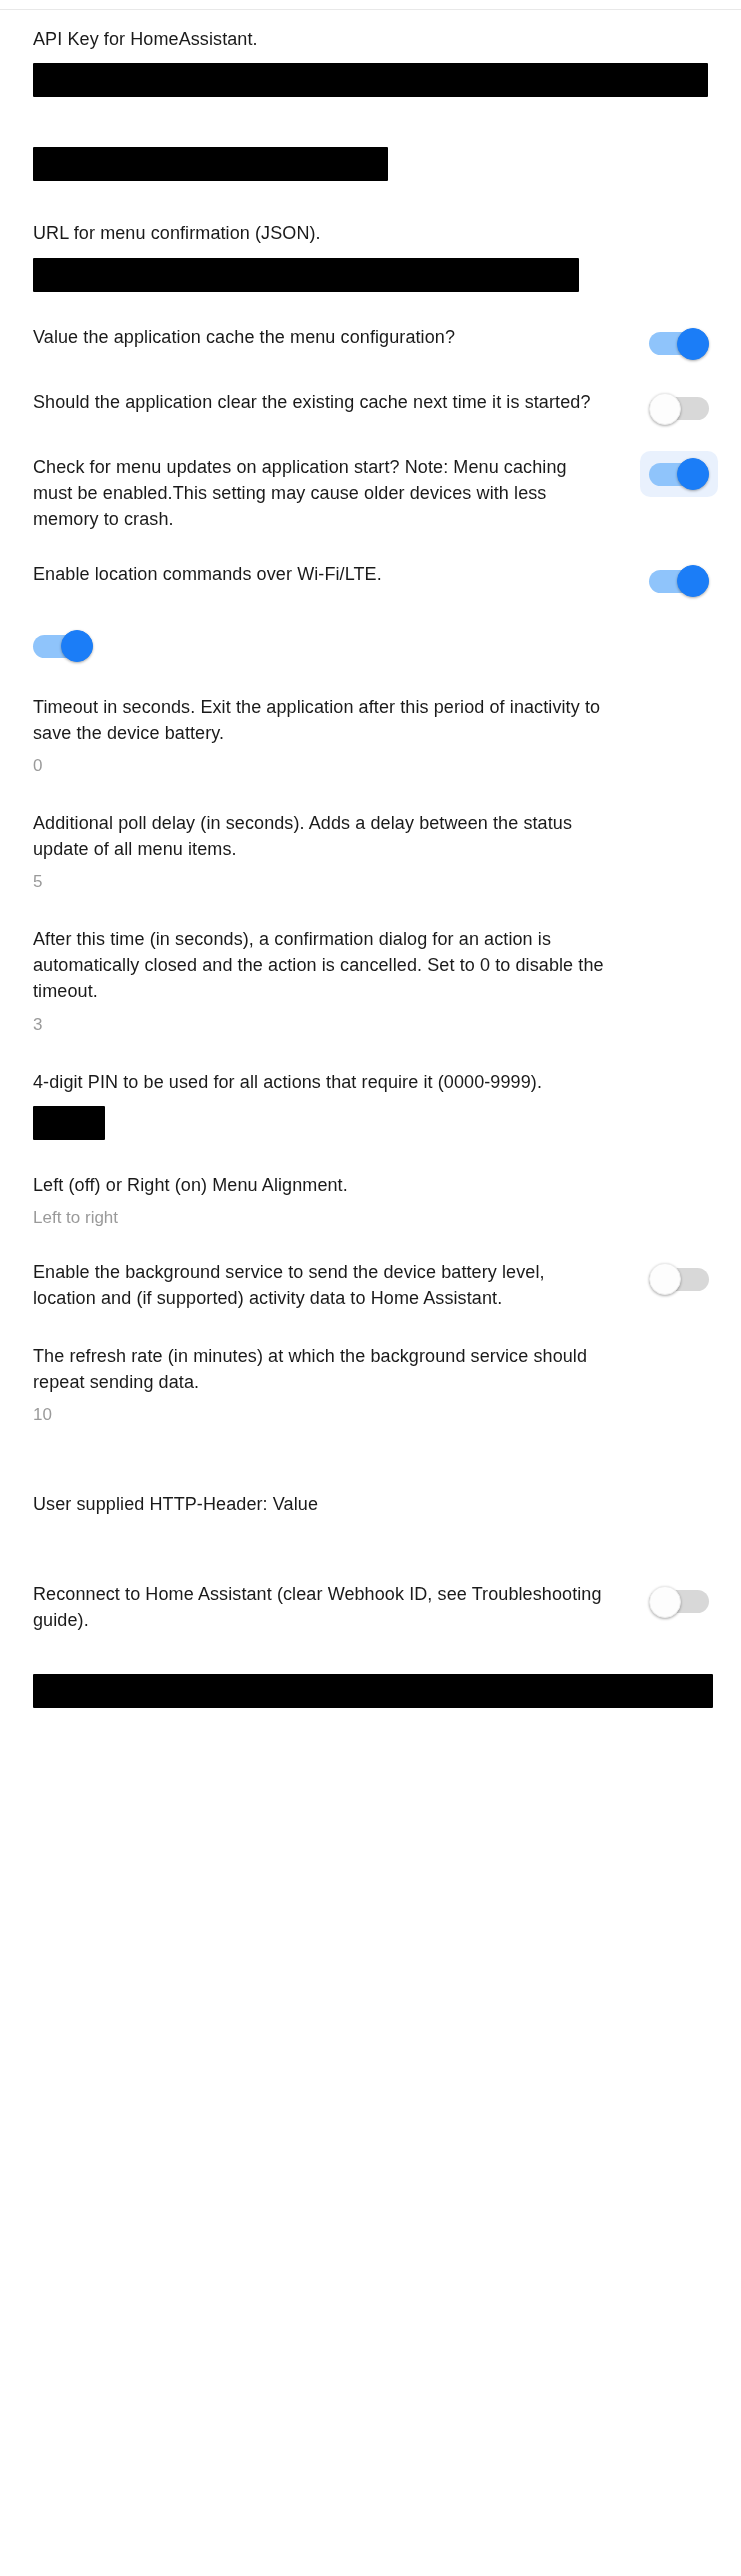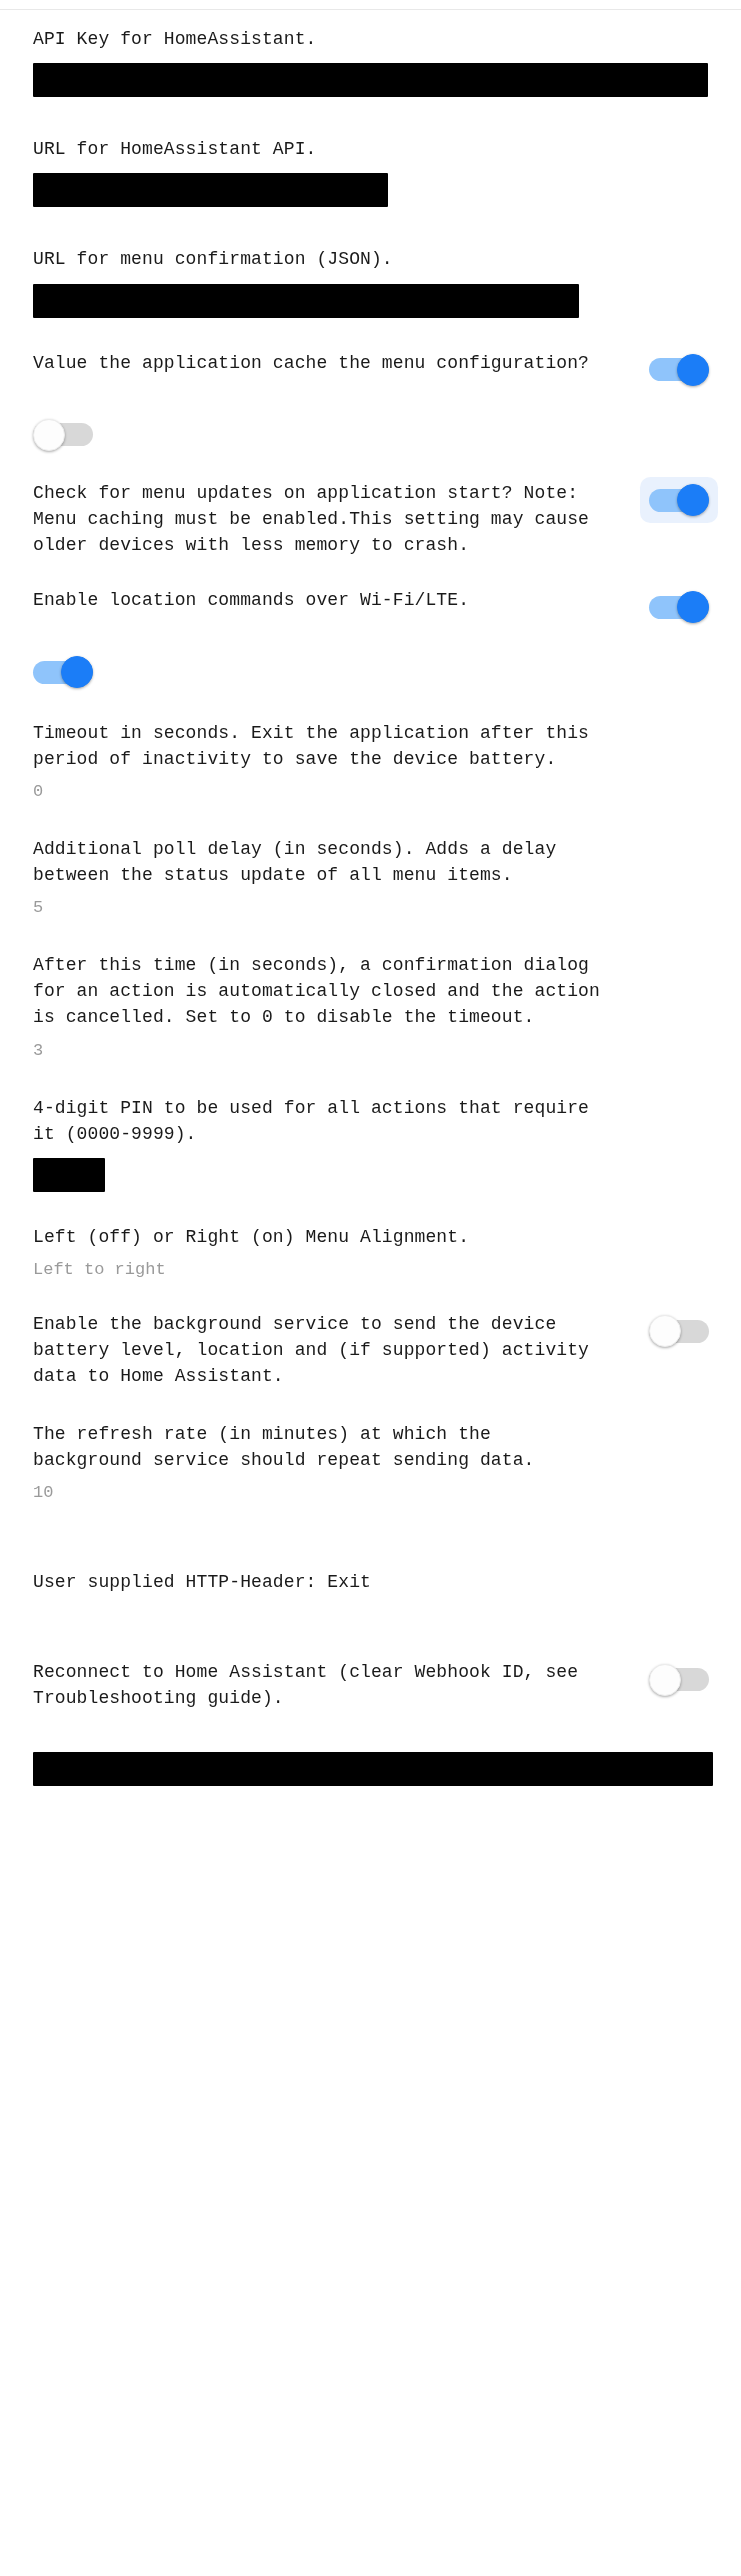--- a/index.html
+++ b/index.html
@@ -22,21 +22,20 @@
     box-sizing: border-box;
     padding: 0 0 20.6px 0;
   }
   .topbar {
     height: 9.3px;
     background: #ffffff;
     border-bottom: 0.5px solid #e8e8e8;
   }
   .settings-list {
     padding: 15.5px 0 0 0;
-    font-family: Liberation Mono, monospace;
   }
   .row {
     display: flex;
     align-items: flex-start;
     justify-content: space-between;
     padding: 0 33px 0 33px;
     box-sizing: border-box;
   }
   .row-text {
     flex: 1 1 auto;
@@ -133,21 +132,20 @@
       <div class="row-text">
         <div class="label">API Key for HomeAssistant.</div>
         <div class="redact w-full"></div>
       </div>
     </div>
 
     <div class="spacer-xl"></div>
 
     <div class="row">
       <div class="row-text">
-        <div class="label">URL for HomeAssistant API.</div>
         <div class="redact w-mid"></div>
       </div>
     </div>
 
     <div class="spacer-xl"></div>
 
     <div class="row">
       <div class="row-text">
         <div class="label">URL for menu confirmation (JSON).</div>
         <div class="redact w-wide"></div>
@@ -162,20 +160,23 @@
       </div>
       <div class="toggle on">
         <div class="track"></div>
         <div class="knob"></div>
       </div>
     </div>
 
     <div class="spacer-m"></div>
 
     <div class="row">
+      <div class="row-text">
+        <div class="label">Should the application clear the existing cache next time it is started?</div>
+      </div>
       <div class="toggle">
         <div class="track"></div>
         <div class="knob"></div>
       </div>
     </div>
 
     <div class="spacer-m"></div>
 
     <div class="row">
       <div class="row-text">
@@ -274,21 +275,21 @@
       </div>
     </div>
 
     <div class="spacer-l"></div>
 
 
     <div class="spacer-l"></div>
 
     <div class="row">
       <div class="row-text">
-        <div class="label">User supplied HTTP-Header: Exit</div>
+        <div class="label">User supplied HTTP-Header: Value</div>
         <div class="value">&nbsp;</div>
       </div>
     </div>
 
     <div class="spacer-l"></div>
 
     <div class="row">
       <div class="row-text">
         <div class="label">Reconnect to Home Assistant (clear Webhook ID, see Troubleshooting guide).</div>
       </div>

